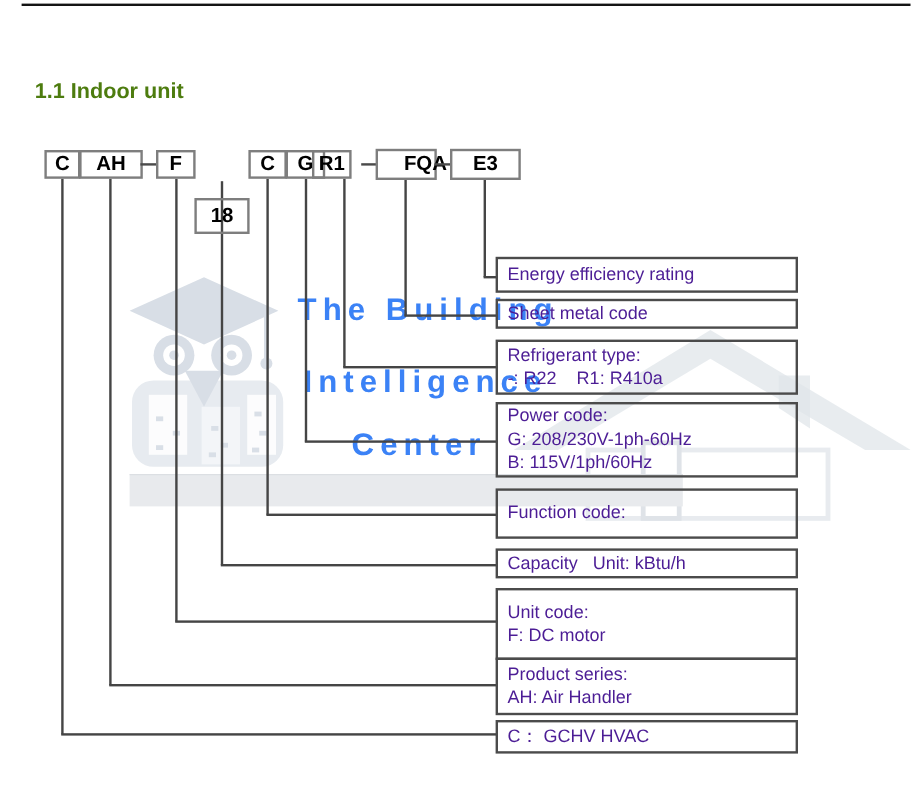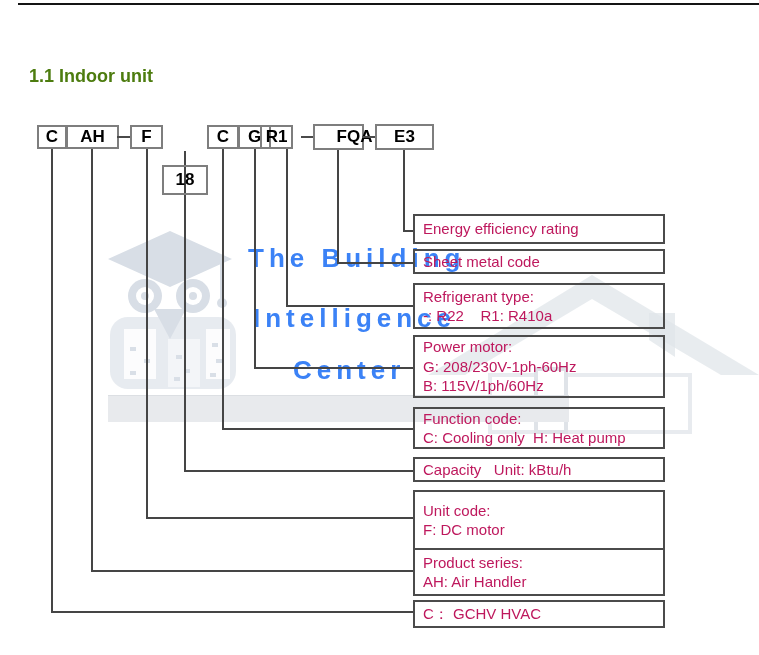--- a/index.html
+++ b/index.html
@@ -52,21 +52,21 @@
   .vl-18 {left:184px;top:151px;height:320px;} .hl-18 {left:184px;top:470px;width:230px;}
   .vl-f  {left:146px;top:149px;height:369px;} .hl-f  {left:146px;top:517px;width:268px;}
   .vl-ah {left:91px; top:149px;height:422px;} .hl-ah {left:91px; top:570px;width:323px;}
   .vl-c1 {left:51px; top:149px;height:463px;} .hl-c1 {left:51px; top:611px;width:363px;}
 
   
   .db{
     position:absolute;z-index:3;left:413px;width:252px;box-sizing:border-box;
     border:2px solid #4b4b4b;background:transparent;
     display:flex;flex-direction:column;justify-content:center;
-    padding:1px 8px;font-size:15px;line-height:19.5px;color:#be185d;overflow:hidden;
+    padding:1px 8px;font-size:15px;line-height:19.5px;color:#4c1d95;overflow:hidden;
   }
   .db .ln{white-space:pre;}
   .db-0{top:214px;height:30px;}
   .db-1{top:249px;height:25px;}
   .db-2{top:283px;height:46px;}
   .db-3{top:335px;height:63px;}
   .db-4{top:407px;height:42px;}
   .db-5{top:457px;height:25px;}
   .db-6{top:490px;height:60px;}
   .db-7{top:548px;height:48px;}
@@ -157,27 +157,26 @@
     <span class="ln">Energy efficiency rating</span>
   </div>
   <div class="db db-1">
     <span class="ln">Sheet metal code</span>
   </div>
   <div class="db db-2">
     <span class="ln">Refrigerant type:</span>
     <span class="ln">-: R22    R1: R410a</span>
   </div>
   <div class="db db-3">
-    <span class="ln">Power motor:</span>
+    <span class="ln">Power code:</span>
     <span class="ln">G: 208/230V-1ph-60Hz</span>
     <span class="ln">B: 115V/1ph/60Hz</span>
   </div>
   <div class="db db-4">
     <span class="ln">Function code:</span>
-    <span class="ln">C: Cooling only  H: Heat pump</span>
   </div>
   <div class="db db-5">
     <span class="ln">Capacity   Unit: kBtu/h</span>
   </div>
   <div class="db db-6">
     <span class="ln">Unit code:</span>
     <span class="ln">F: DC motor</span>
   </div>
   <div class="db db-7">
     <span class="ln">Product series:</span>

